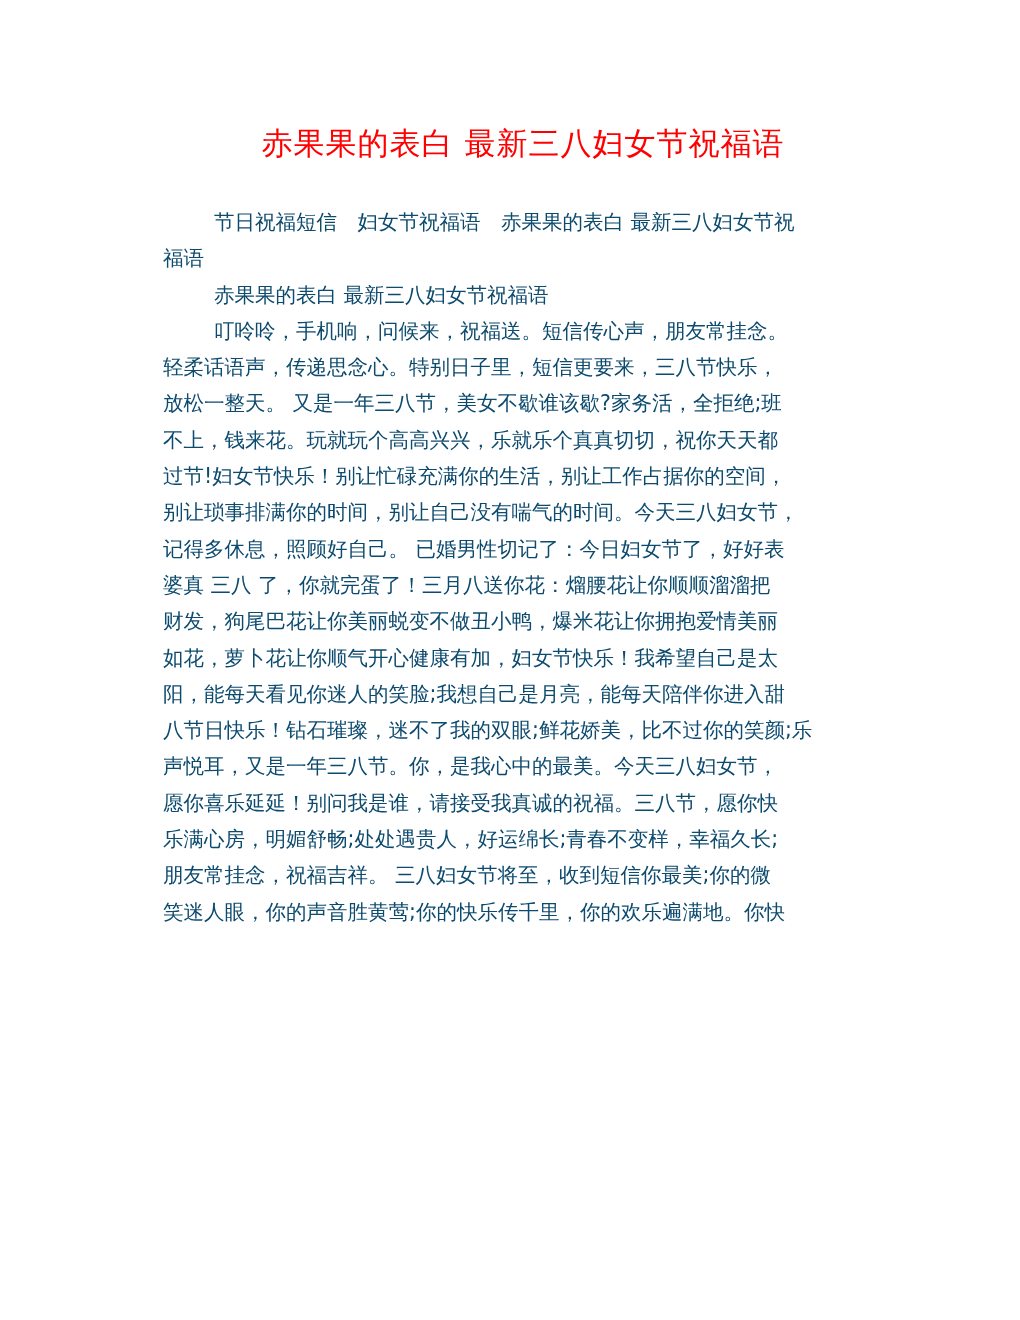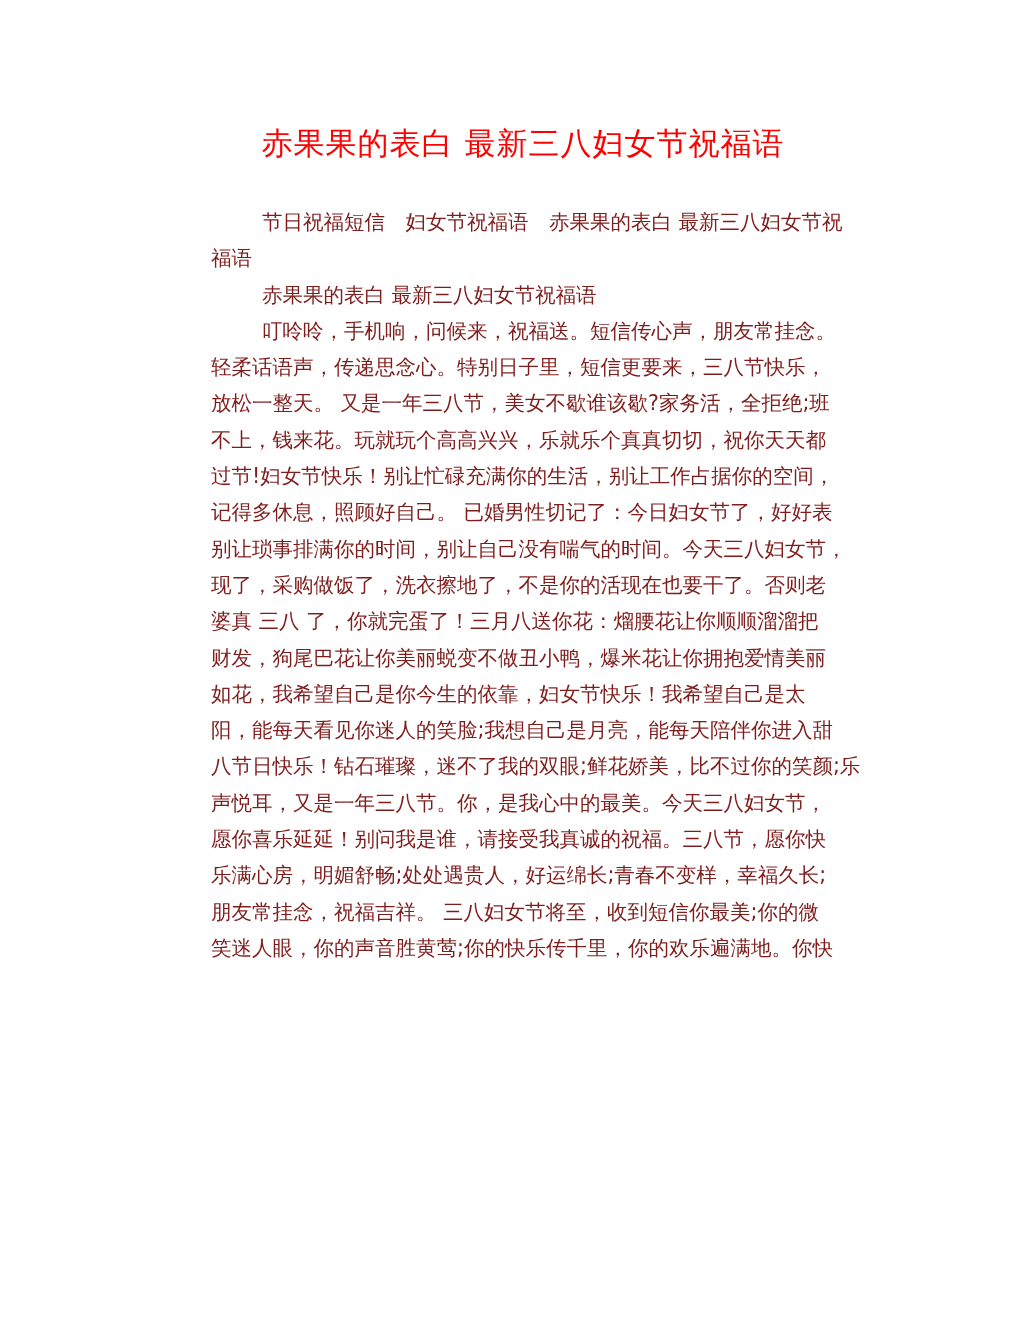--- a/index.html
+++ b/index.html
@@ -6,45 +6,44 @@
     body { width: 1020px; height: 1320px; position: relative; overflow: hidden; }
     .page { position: absolute; left: 13px; top: 0; width: 1020px; height: 1080px; background: #ffffff; padding-left: 41px; }
     .title {
       position: absolute; left: 0; top: 120px; width: 1020px; text-align: center;
       font-family: "DejaVu Serif", "Liberation Serif", serif;
       font-size: 31px; color: #ff0000; letter-spacing: 1px; line-height: 46px;
     }
     .body-text {
       position: absolute; left: 150px; top: 204px; width: 760px;
       font-family: "DejaVu Sans", "Liberation Sans", sans-serif;
-      font-size: 20.5px; color: #7f1d1d; line-height: 36.3px; margin-left: 48px;
+      font-size: 20.5px; color: #0c4a6e; line-height: 36.3px;
     }
     .line { white-space: nowrap; height: 36.3px; }
     .indent { padding-left: 51px; }
   </style>
 </head>
 <body>
 
 <div class="page">
   <div class="title">赤果果的表白 最新三八妇女节祝福语</div>
   <div class="body-text">
     <div class="line indent">节日祝福短信　妇女节祝福语　赤果果的表白 最新三八妇女节祝</div>
     <div class="line">福语</div>
     <div class="line indent">赤果果的表白 最新三八妇女节祝福语</div>
     <div class="line indent">叮呤呤，手机响，问候来，祝福送。短信传心声，朋友常挂念。</div>
     <div class="line">轻柔话语声，传递思念心。特别日子里，短信更要来，三八节快乐，</div>
     <div class="line">放松一整天。 又是一年三八节，美女不歇谁该歇?家务活，全拒绝;班</div>
     <div class="line">不上，钱来花。玩就玩个高高兴兴，乐就乐个真真切切，祝你天天都</div>
     <div class="line">过节!妇女节快乐！别让忙碌充满你的生活，别让工作占据你的空间，</div>
+    <div class="line">别让琐事排满你的时间，别让自己没有喘气的时间。今天三八妇女节，</div>
     <div class="line">记得多休息，照顾好自己。 已婚男性切记了：今日妇女节了，好好表</div>
-    <div class="line">别让琐事排满你的时间，别让自己没有喘气的时间。今天三八妇女节，</div>
-    <div class="line">现了，采购做饭了，洗衣擦地了，不是你的活现在也要干了。否则老</div>
     <div class="line">婆真 三八 了，你就完蛋了！三月八送你花：熘腰花让你顺顺溜溜把</div>
     <div class="line">财发，狗尾巴花让你美丽蜕变不做丑小鸭，爆米花让你拥抱爱情美丽</div>
-    <div class="line">如花，我希望自己是你今生的依靠，妇女节快乐！我希望自己是太</div>
+    <div class="line">如花，萝卜花让你顺气开心健康有加，妇女节快乐！我希望自己是太</div>
     <div class="line">阳，能每天看见你迷人的笑脸;我想自己是月亮，能每天陪伴你进入甜</div>
     <div class="line">八节日快乐！钻石璀璨，迷不了我的双眼;鲜花娇美，比不过你的笑颜;乐</div>
     <div class="line">声悦耳，又是一年三八节。你，是我心中的最美。今天三八妇女节，</div>
     <div class="line">愿你喜乐延延！别问我是谁，请接受我真诚的祝福。三八节，愿你快</div>
     <div class="line">乐满心房，明媚舒畅;处处遇贵人，好运绵长;青春不变样，幸福久长;</div>
     <div class="line">朋友常挂念，祝福吉祥。 三八妇女节将至，收到短信你最美;你的微</div>
     <div class="line">笑迷人眼，你的声音胜黄莺;你的快乐传千里，你的欢乐遍满地。你快</div>
   </div>
 </div>
 

